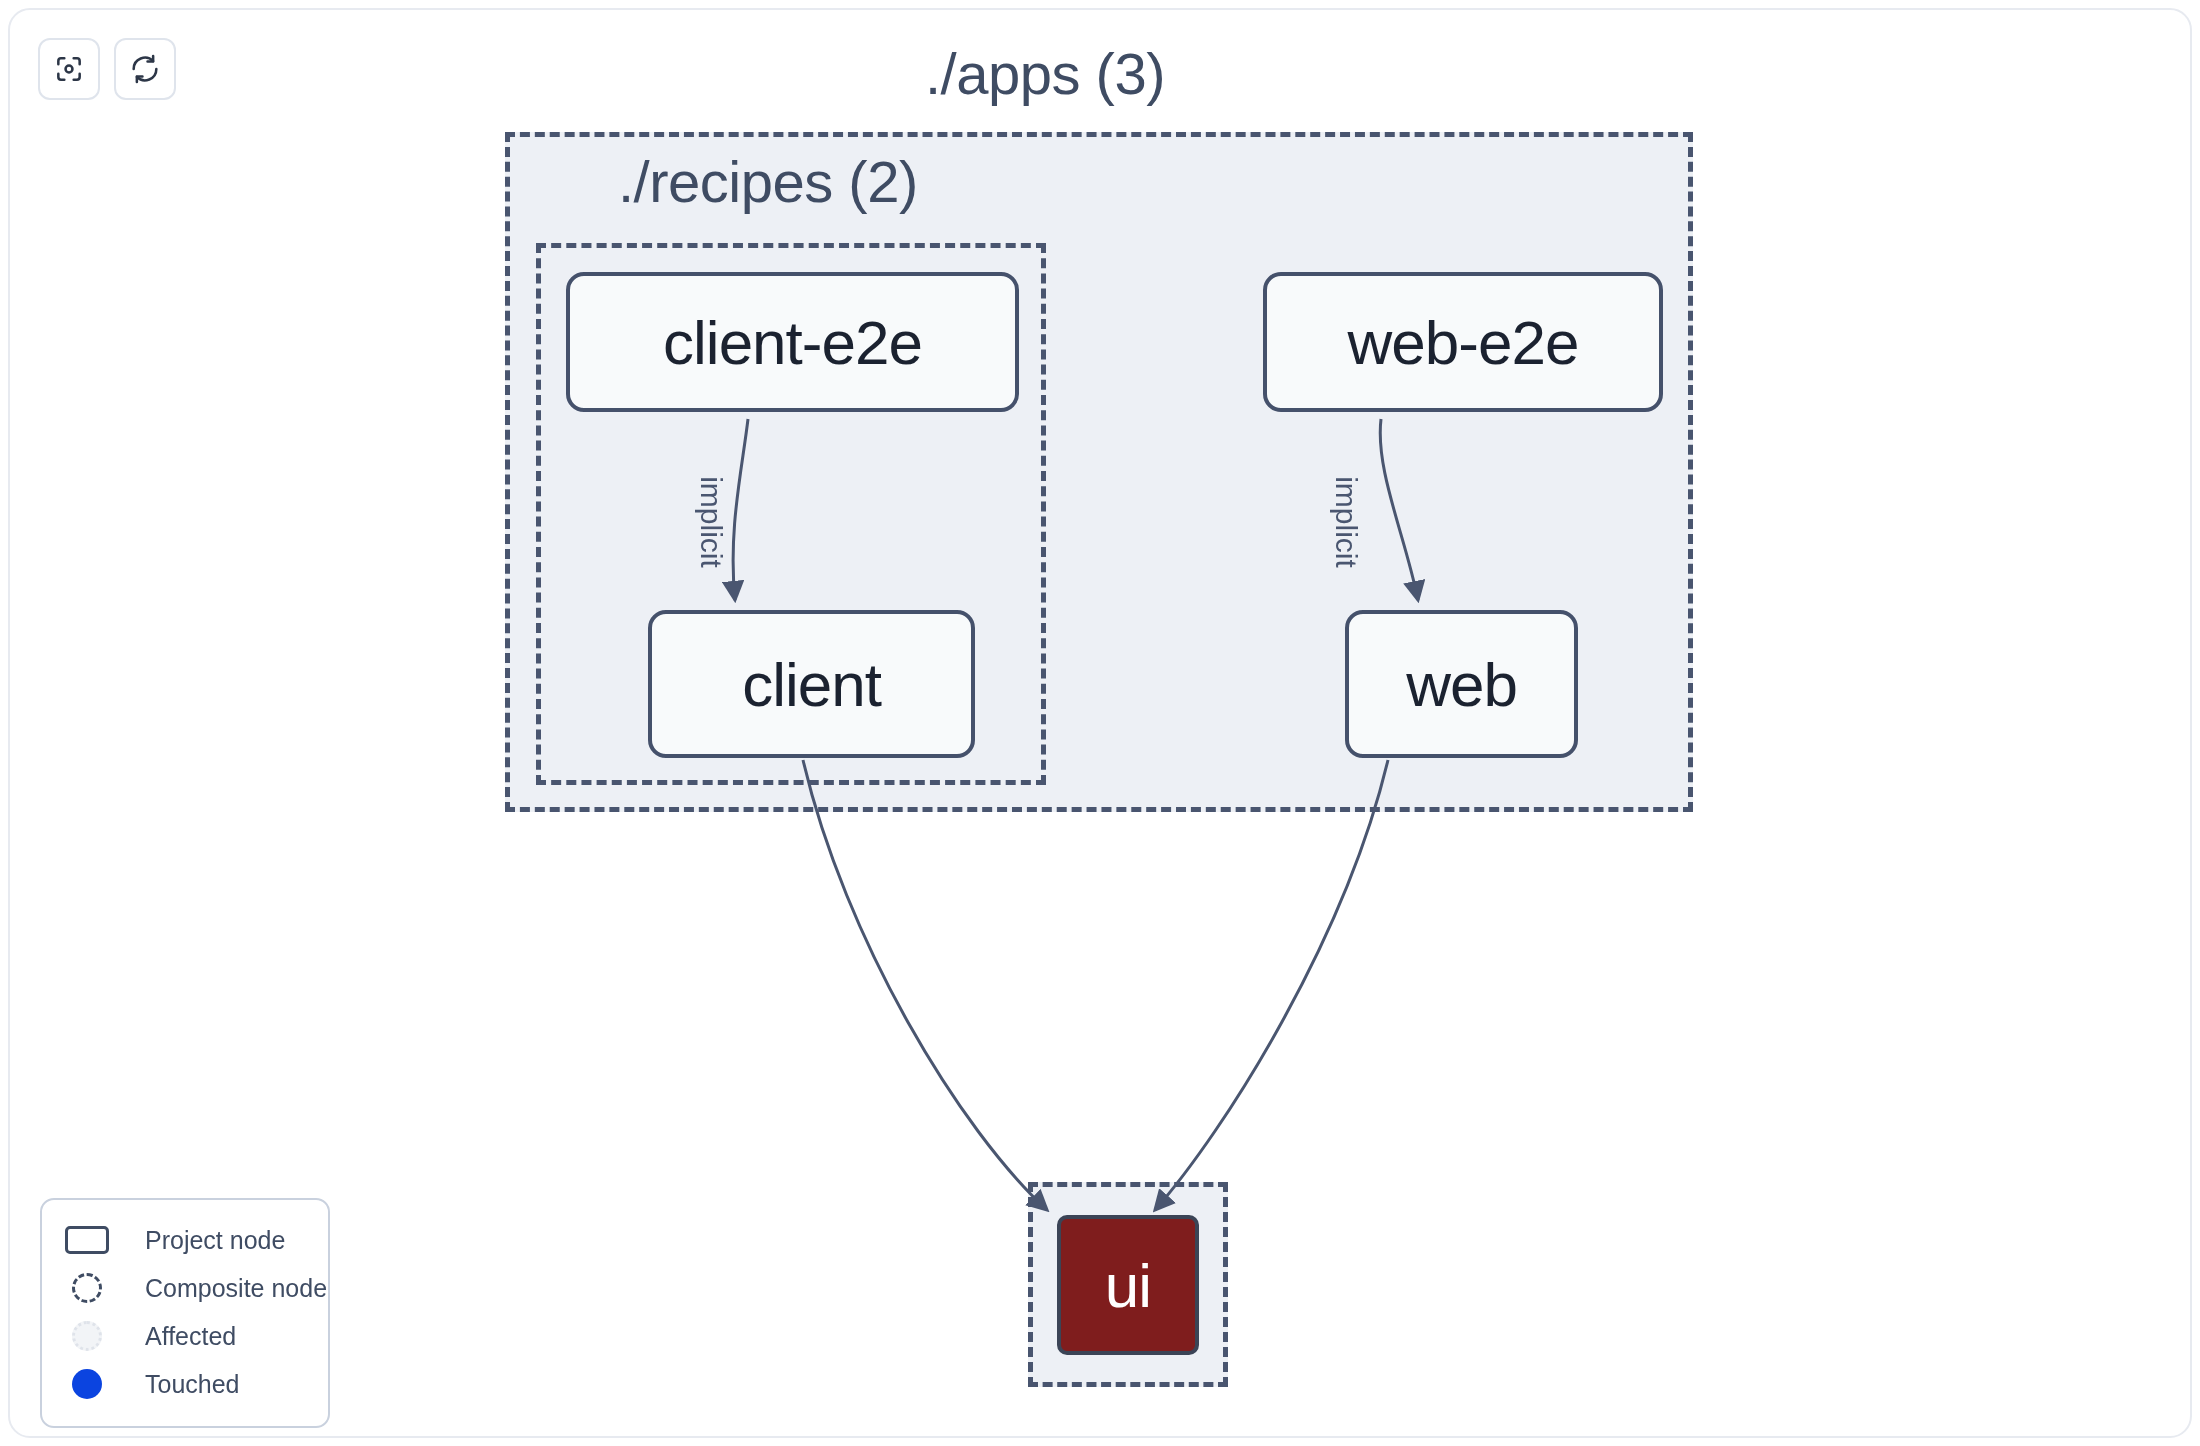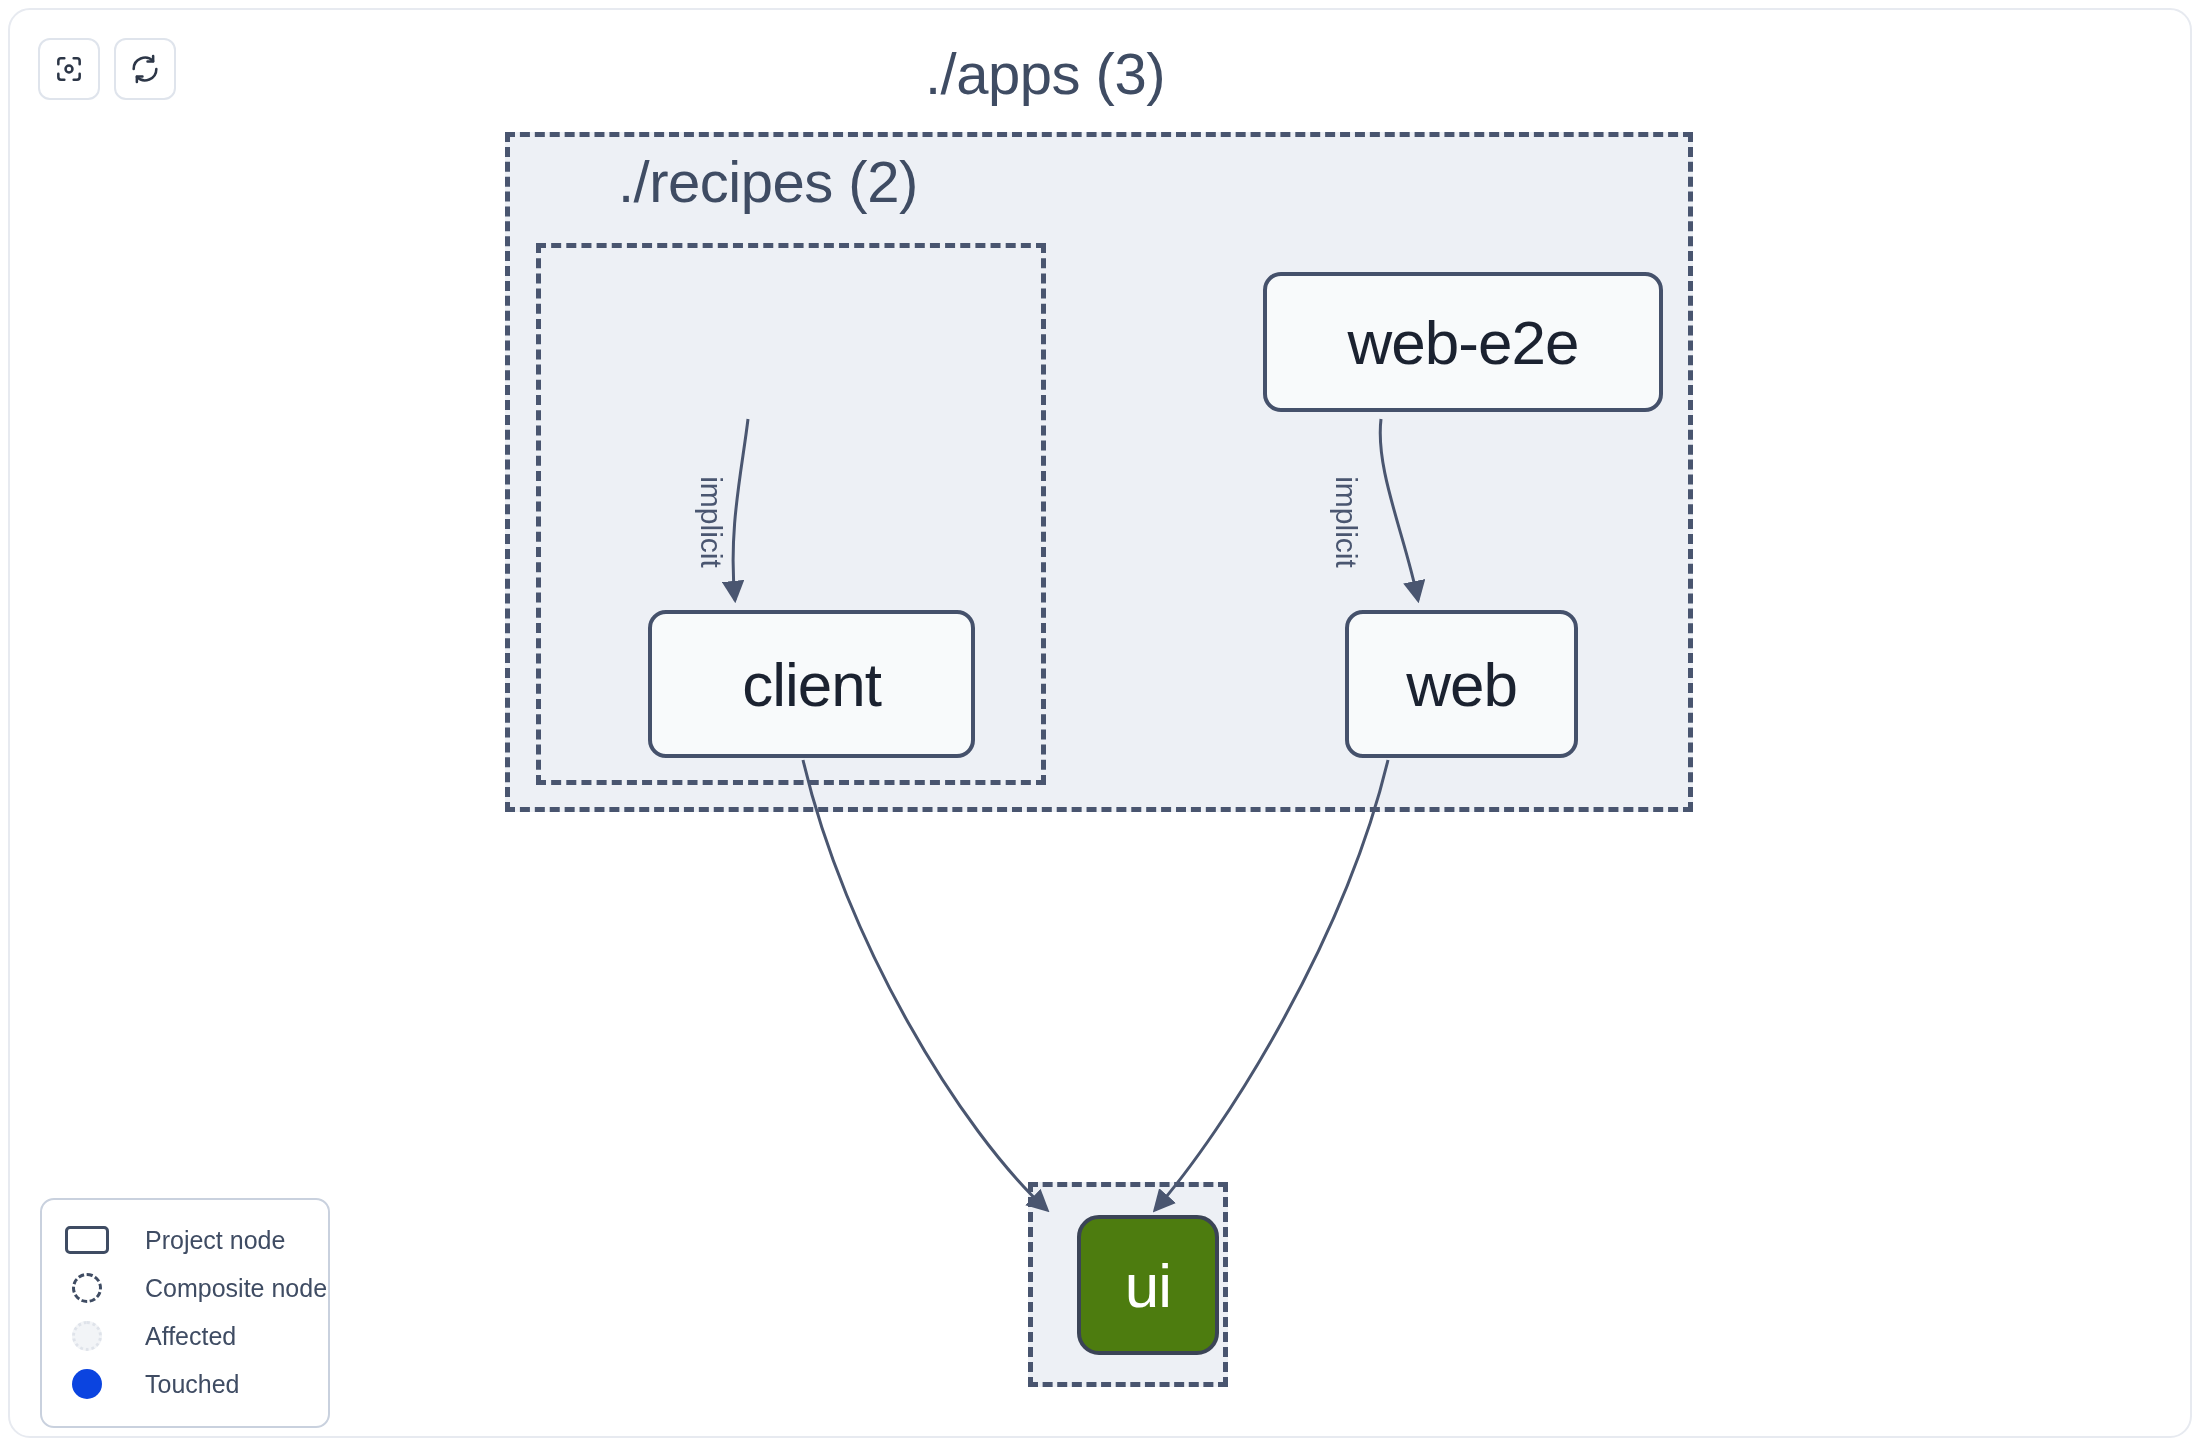--- a/index.html
+++ b/index.html
@@ -94,24 +94,23 @@
     cursor: pointer;
   }
   .node-label {
     font-size: 62px;
     color: #1b2230;
     font-family: "Liberation Sans", sans-serif;
     letter-spacing: -1px;
     white-space: nowrap;
   }
   .node.touched {
-    background: #4d7c0f;
+    background: #7f1d1d;
     border-color: #3b4456;
-    border-radius: 22px;
-    margin-left: 20px;
+    border-radius: 10px;
   }
   .node.touched .node-label { color: #ffffff; }
 
   
   .edge-label {
     position: absolute;
     font-size: 30px;
     color: #4a5670;
     font-family: "Liberation Sans", sans-serif;
     transform-origin: center center;
@@ -234,20 +233,23 @@
     <path d="M 1381 419 C 1375 470, 1405 535, 1418 600" fill="none" stroke="#4a5670" stroke-width="3" marker-end="url(#arrow)"></path>
 
     <path d="M 803 760 C 845 940, 960 1130, 1047 1210" fill="none" stroke="#4a5670" stroke-width="3" marker-end="url(#arrow)"></path>
 
     <path d="M 1388 760 C 1345 940, 1225 1130, 1155 1210" fill="none" stroke="#4a5670" stroke-width="3" marker-end="url(#arrow)"></path>
   </svg>
 
   <div class="edge-label" style="left:665px; top:505px;">implicit</div>
   <div class="edge-label" style="left:1300px; top:505px;">implicit</div>
 
+  <div class="node" style="left:566px; top:272px; width:453px; height:140px;">
+    <span class="node-label">client-e2e</span>
+  </div>
 
   <div class="node" style="left:648px; top:610px; width:327px; height:148px;">
     <span class="node-label">client</span>
   </div>
 
   <div class="node" style="left:1263px; top:272px; width:400px; height:140px;">
     <span class="node-label">web-e2e</span>
   </div>
 
   <div class="node" style="left:1345px; top:610px; width:233px; height:148px;">

